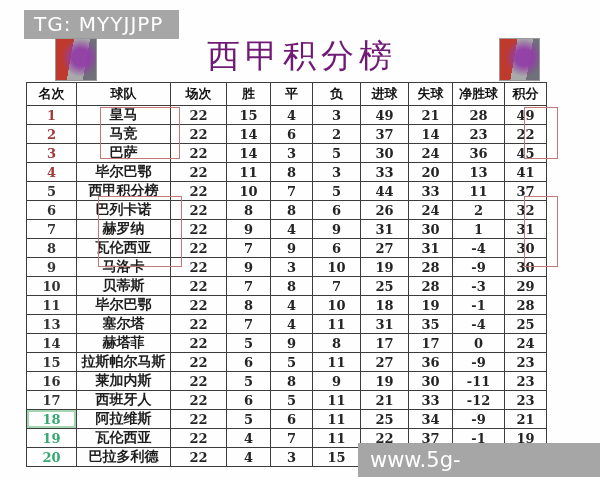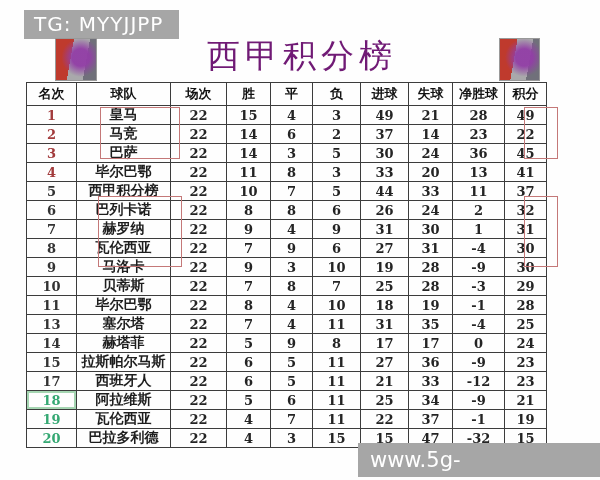--- a/index.html
+++ b/index.html
@@ -251,20 +251,32 @@
           <td>22</td>
           <td>6</td>
           <td>5</td>
           <td>11</td>
           <td>27</td>
           <td>36</td>
           <td>-9</td>
           <td>23</td>
         </tr>
         <tr>
+          <td class="rank">16</td>
+          <td class="team">莱加内斯</td>
+          <td>22</td>
+          <td>5</td>
+          <td>8</td>
+          <td>9</td>
+          <td>19</td>
+          <td>30</td>
+          <td>-11</td>
+          <td>23</td>
+        </tr>
+        <tr>
           <td class="rank">17</td>
           <td class="team">西班牙人</td>
           <td>22</td>
           <td>6</td>
           <td>5</td>
           <td>11</td>
           <td>21</td>
           <td>33</td>
           <td>-12</td>
           <td>23</td>

